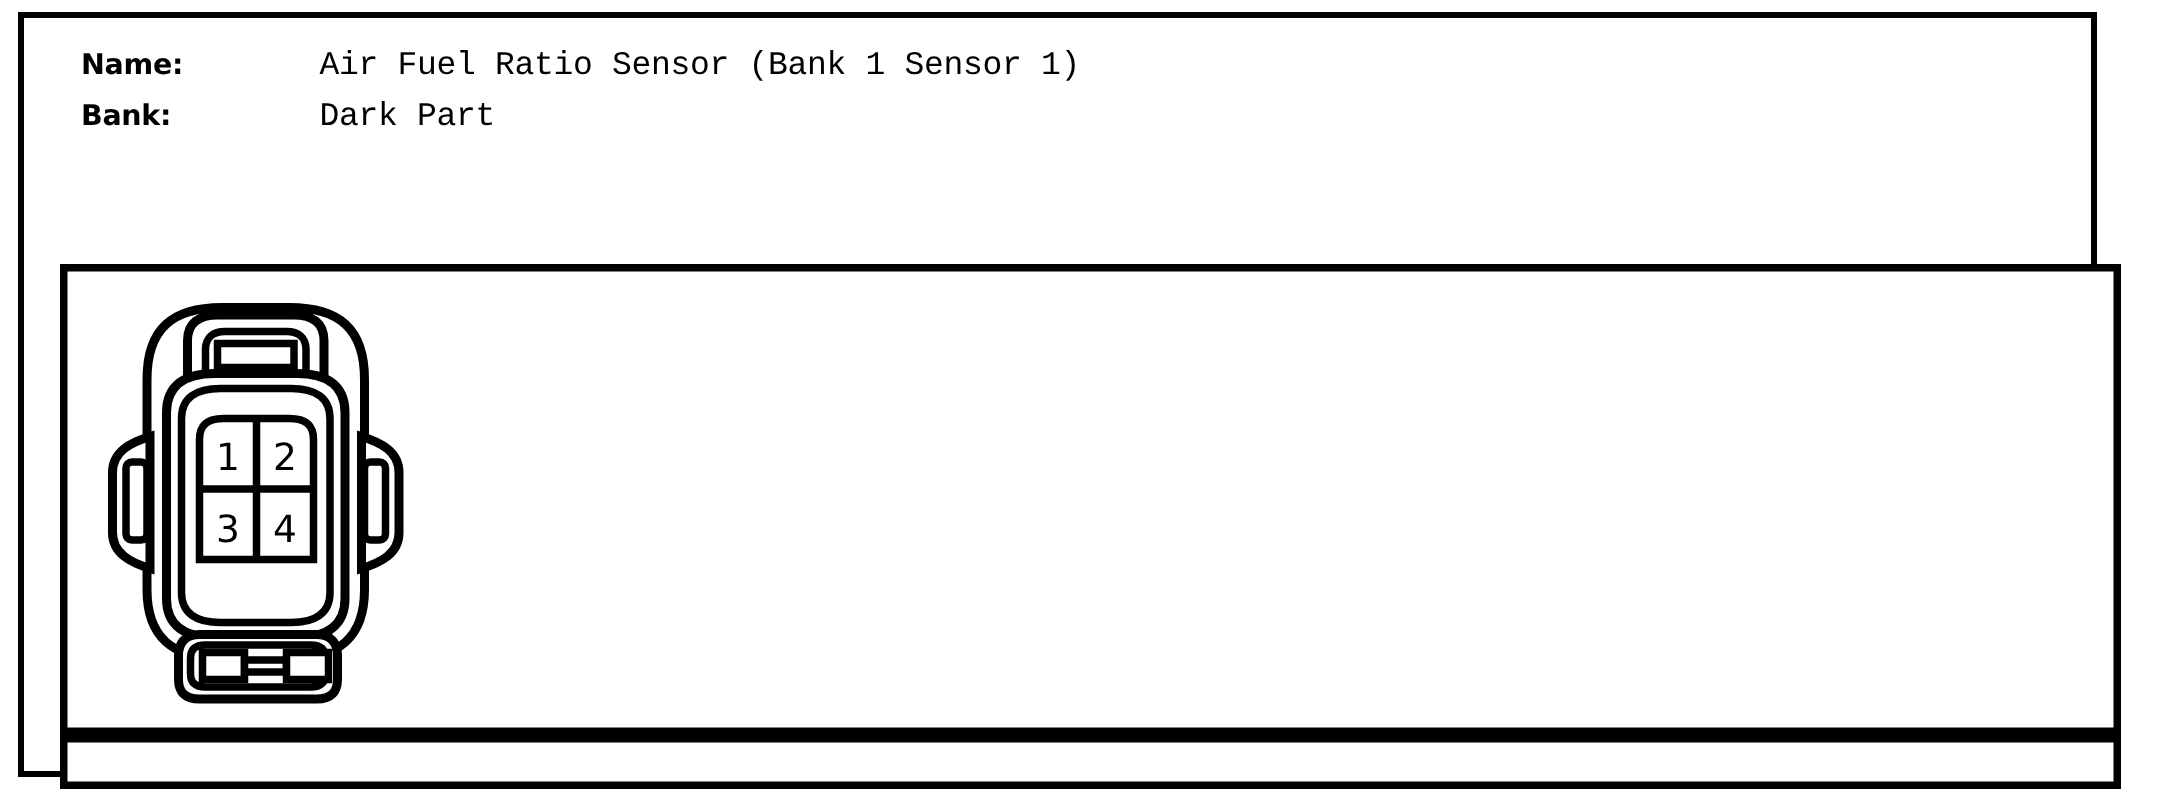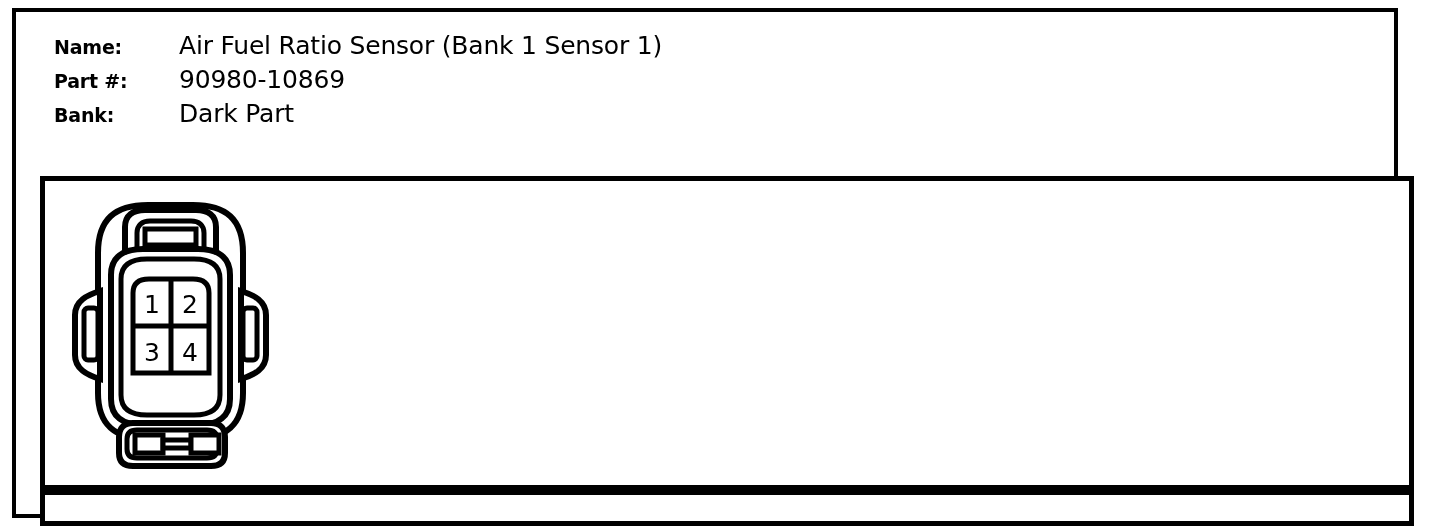--- a/index.html
+++ b/index.html
@@ -37,35 +37,37 @@
   .info-block {
     position: absolute;
     left: 38px;
     top: 19px;
     width: 900px;
   }
   .info-row {
     display: flex;
     align-items: baseline;
     height: 34px;
+    gap: 34px;
   }
   .info-label {
     width: 125px;
     flex: 0 0 125px;
     font-weight: bold;
     font-size: 19px;
     color: #000000;
     letter-spacing: -0.2px;
     white-space: nowrap;
   }
   .info-value {
-    font-size: 25px;
+    font-size: 22px;
     color: #000000;
     letter-spacing: -0.2px;
     white-space: nowrap;
+    font-family: Liberation Mono, monospace;
   }
 
   
   .diagram-box {
     position: absolute;
     left: 24px;
     top: 164px;
     width: 1374px;
     height: 314px;
     border: 5px solid #000000;
@@ -114,24 +116,20 @@
   <div class="outer-frame">
 
     <div class="info-block">
 
       <div class="info-row">
         <div class="info-label">Name:</div>
         <div class="info-value">Air Fuel Ratio Sensor (Bank 1 Sensor 1)</div>
       </div>
 
 
-      <div class="info-row">
-        <div class="info-label">Part #:</div>
-        <div class="info-value">90980-10869</div>
-      </div>
 
       <div class="info-row">
         <div class="info-label">Bank:</div>
         <div class="info-value">Dark Part</div>
       </div>
 
     </div>
 
     <div class="diagram-box">
 

